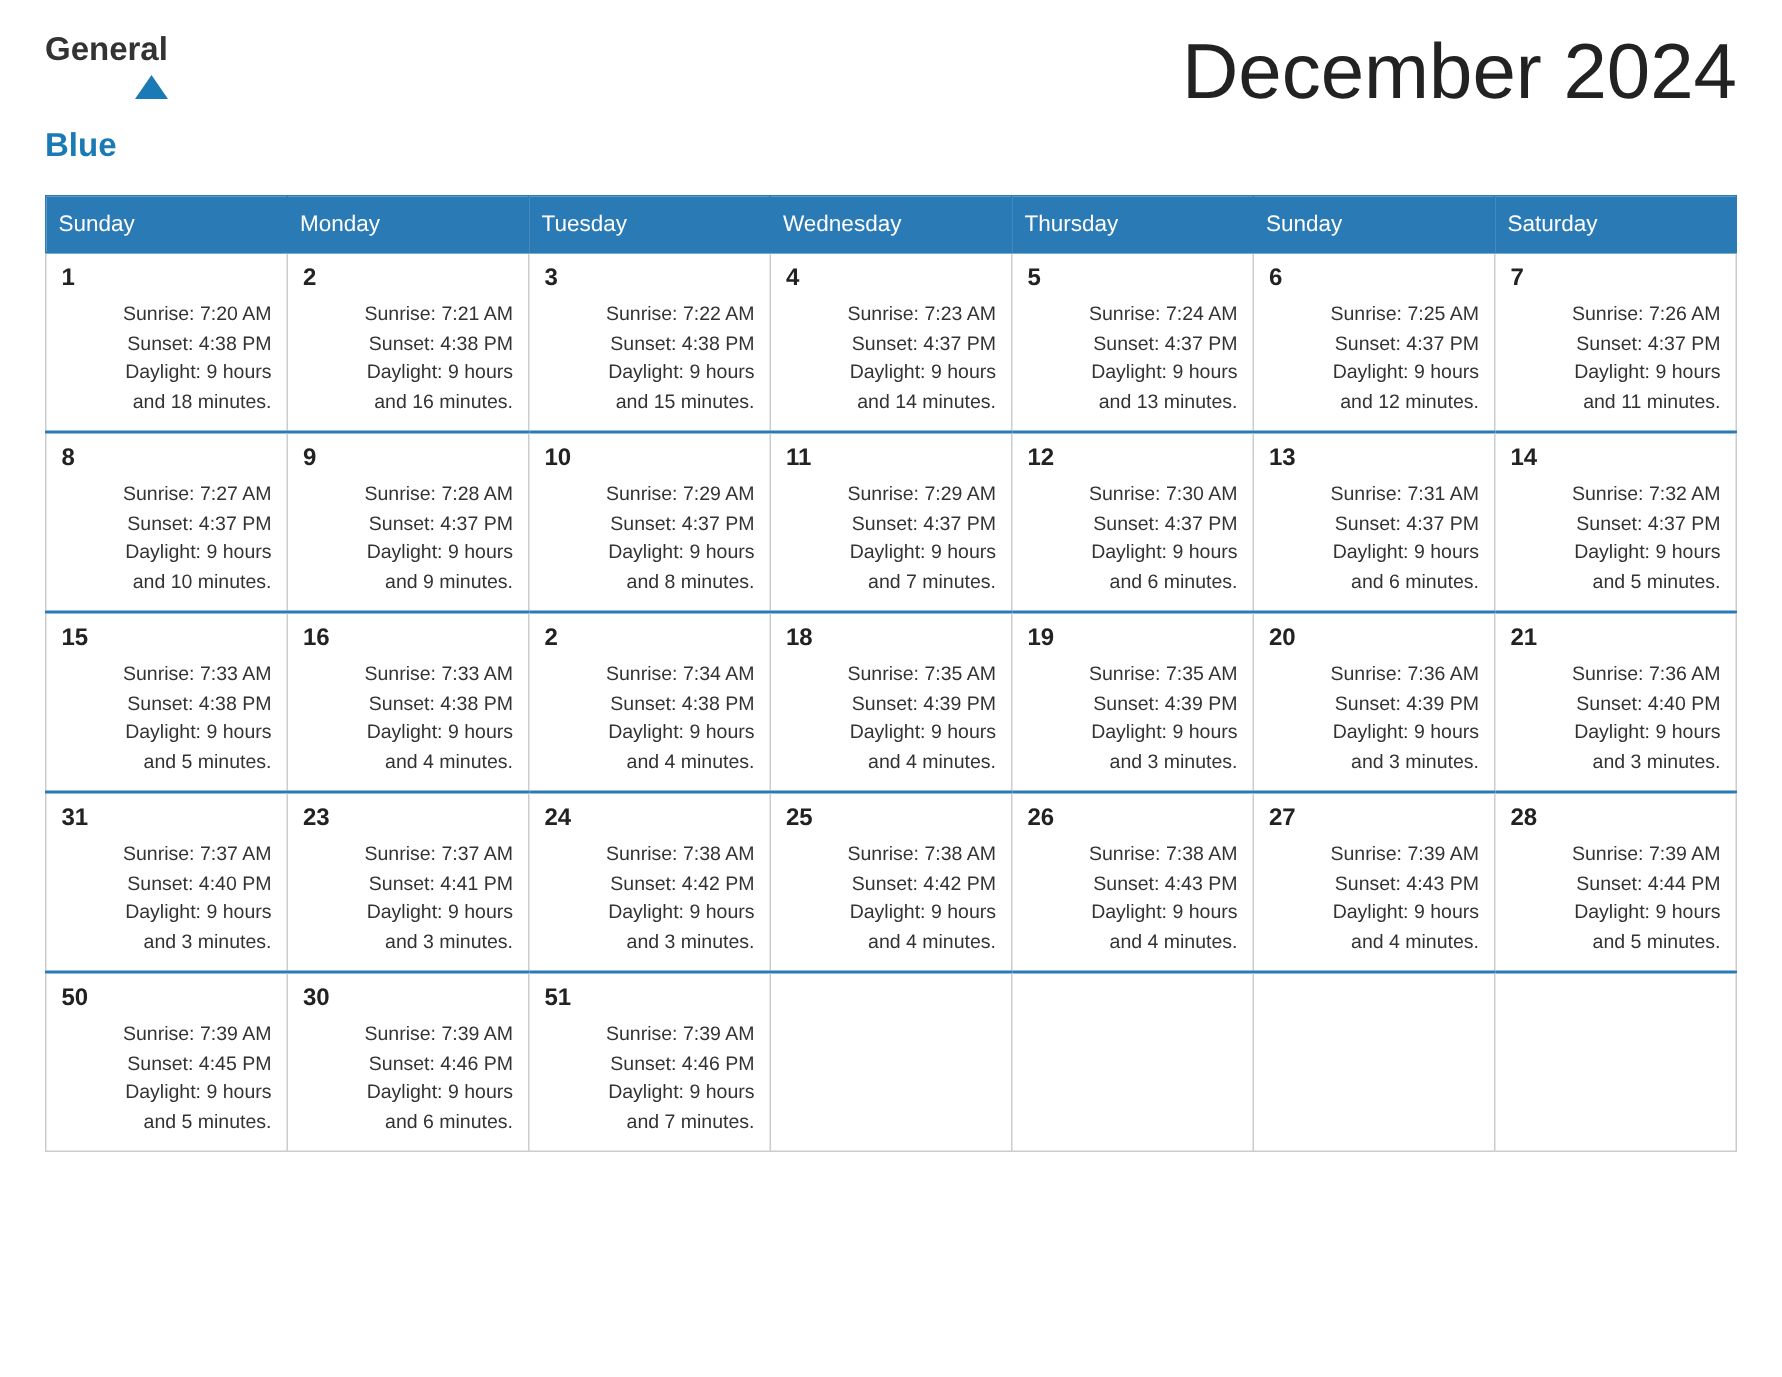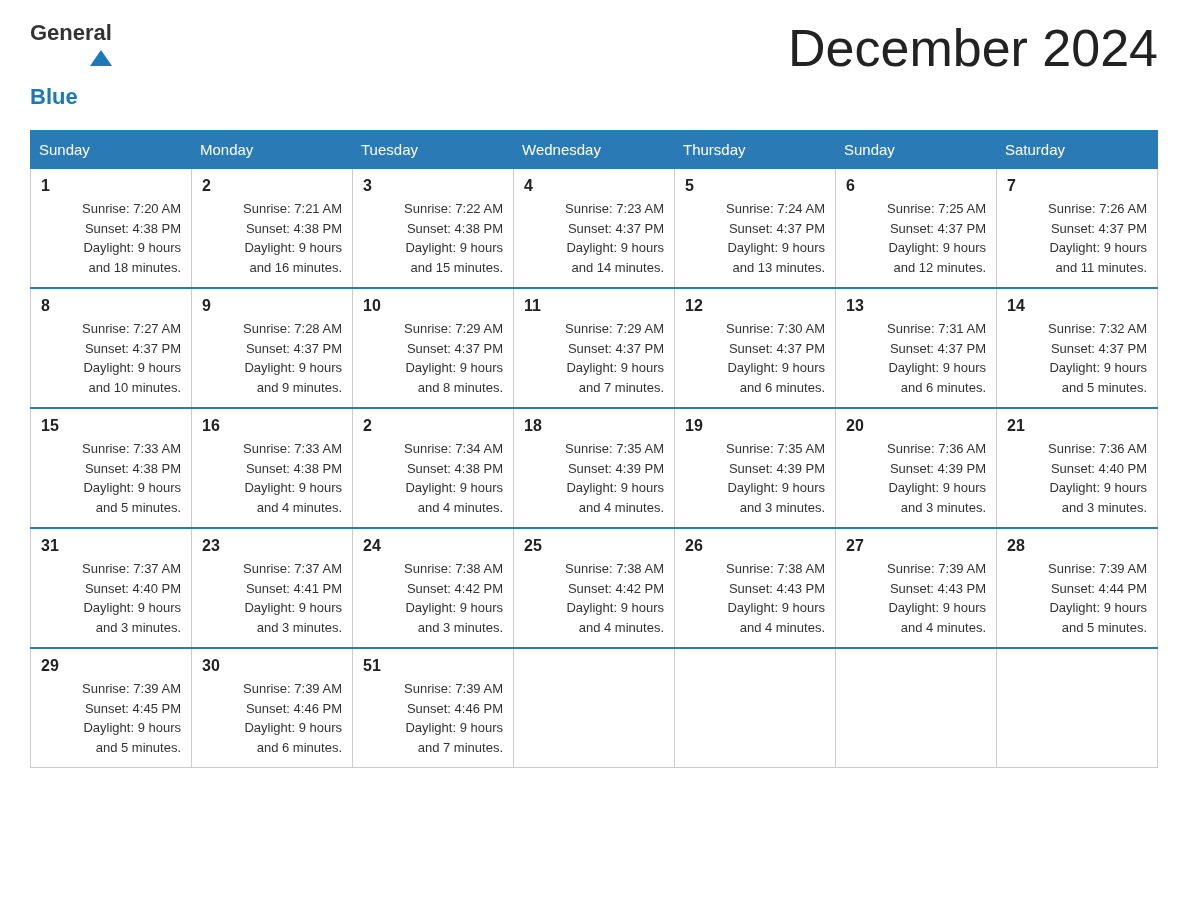--- a/index.html
+++ b/index.html
@@ -367,21 +367,21 @@
           <div class="day-info">
             Sunrise: 7:39 AM<br>
             Sunset: 4:44 PM<br>
             Daylight: 9 hours<br>
             and 5 minutes.
           </div>
         </td>
       </tr>
       <tr class="row-divider">
         <td>
-          <div class="day-number">29</div>
+          <div class="day-number">50</div>
           <div class="day-info">
             Sunrise: 7:39 AM<br>
             Sunset: 4:45 PM<br>
             Daylight: 9 hours<br>
             and 5 minutes.
           </div>
         </td>
         <td>
           <div class="day-number">30</div>
           <div class="day-info">

